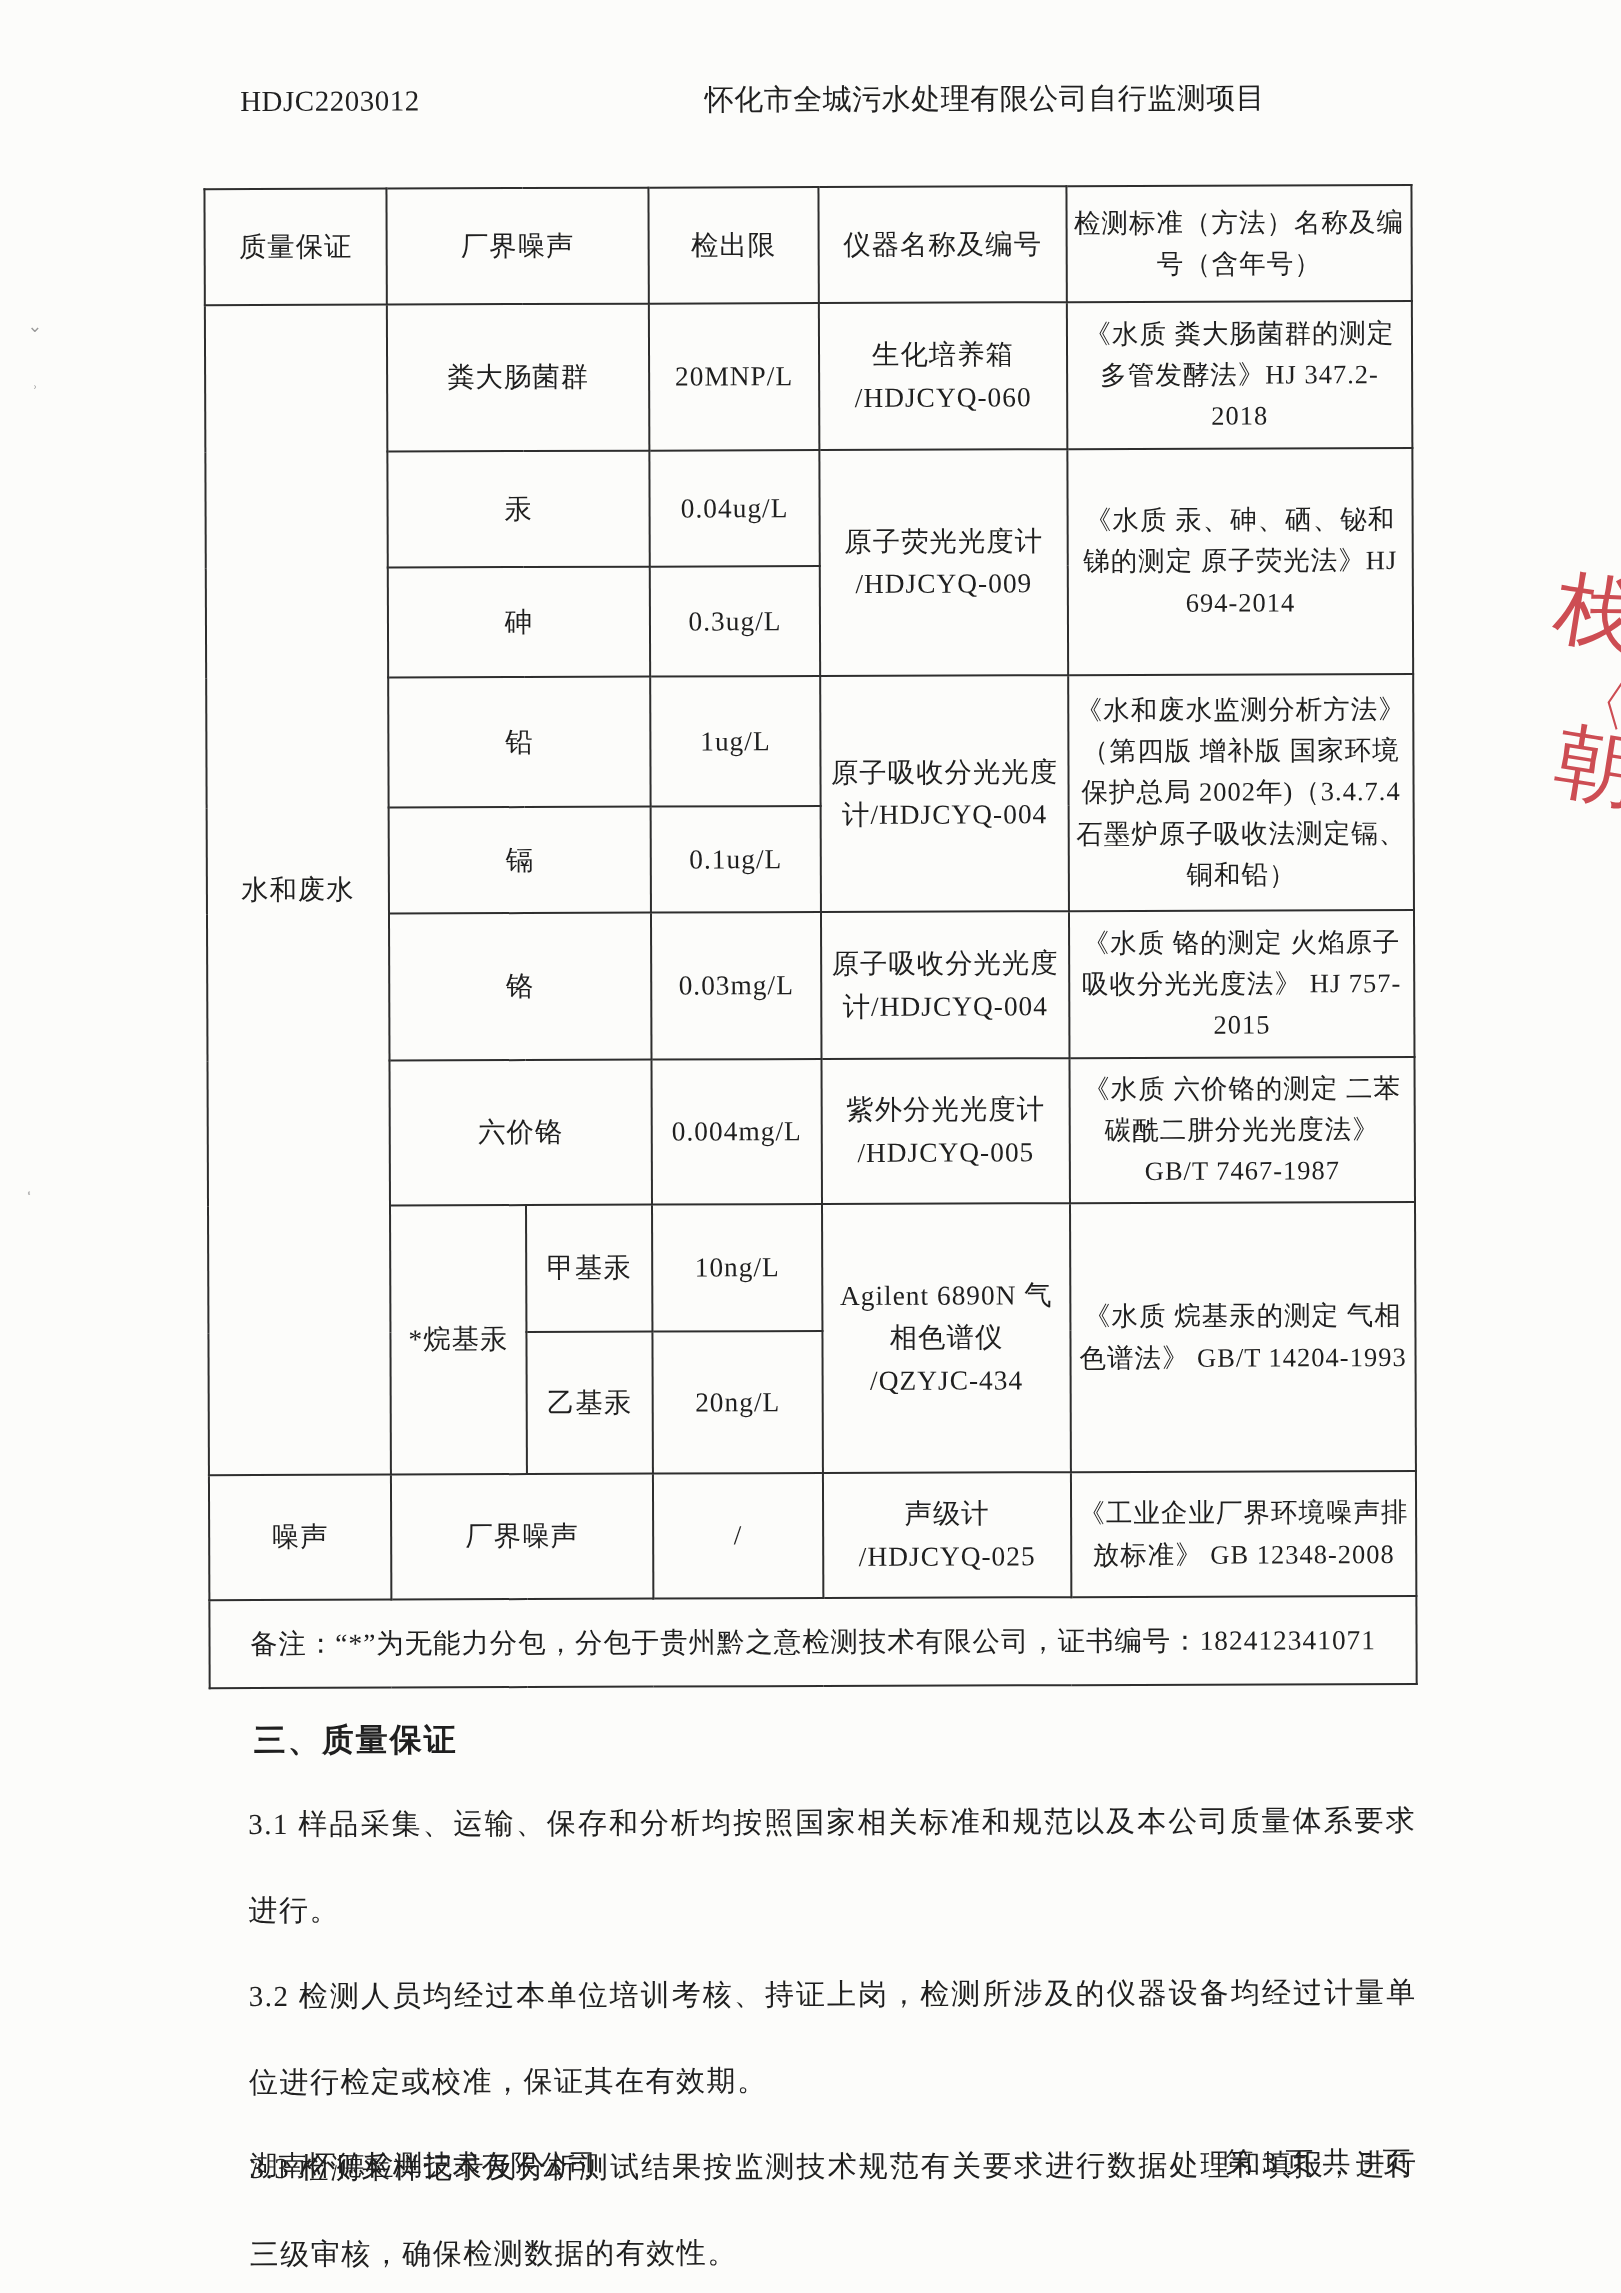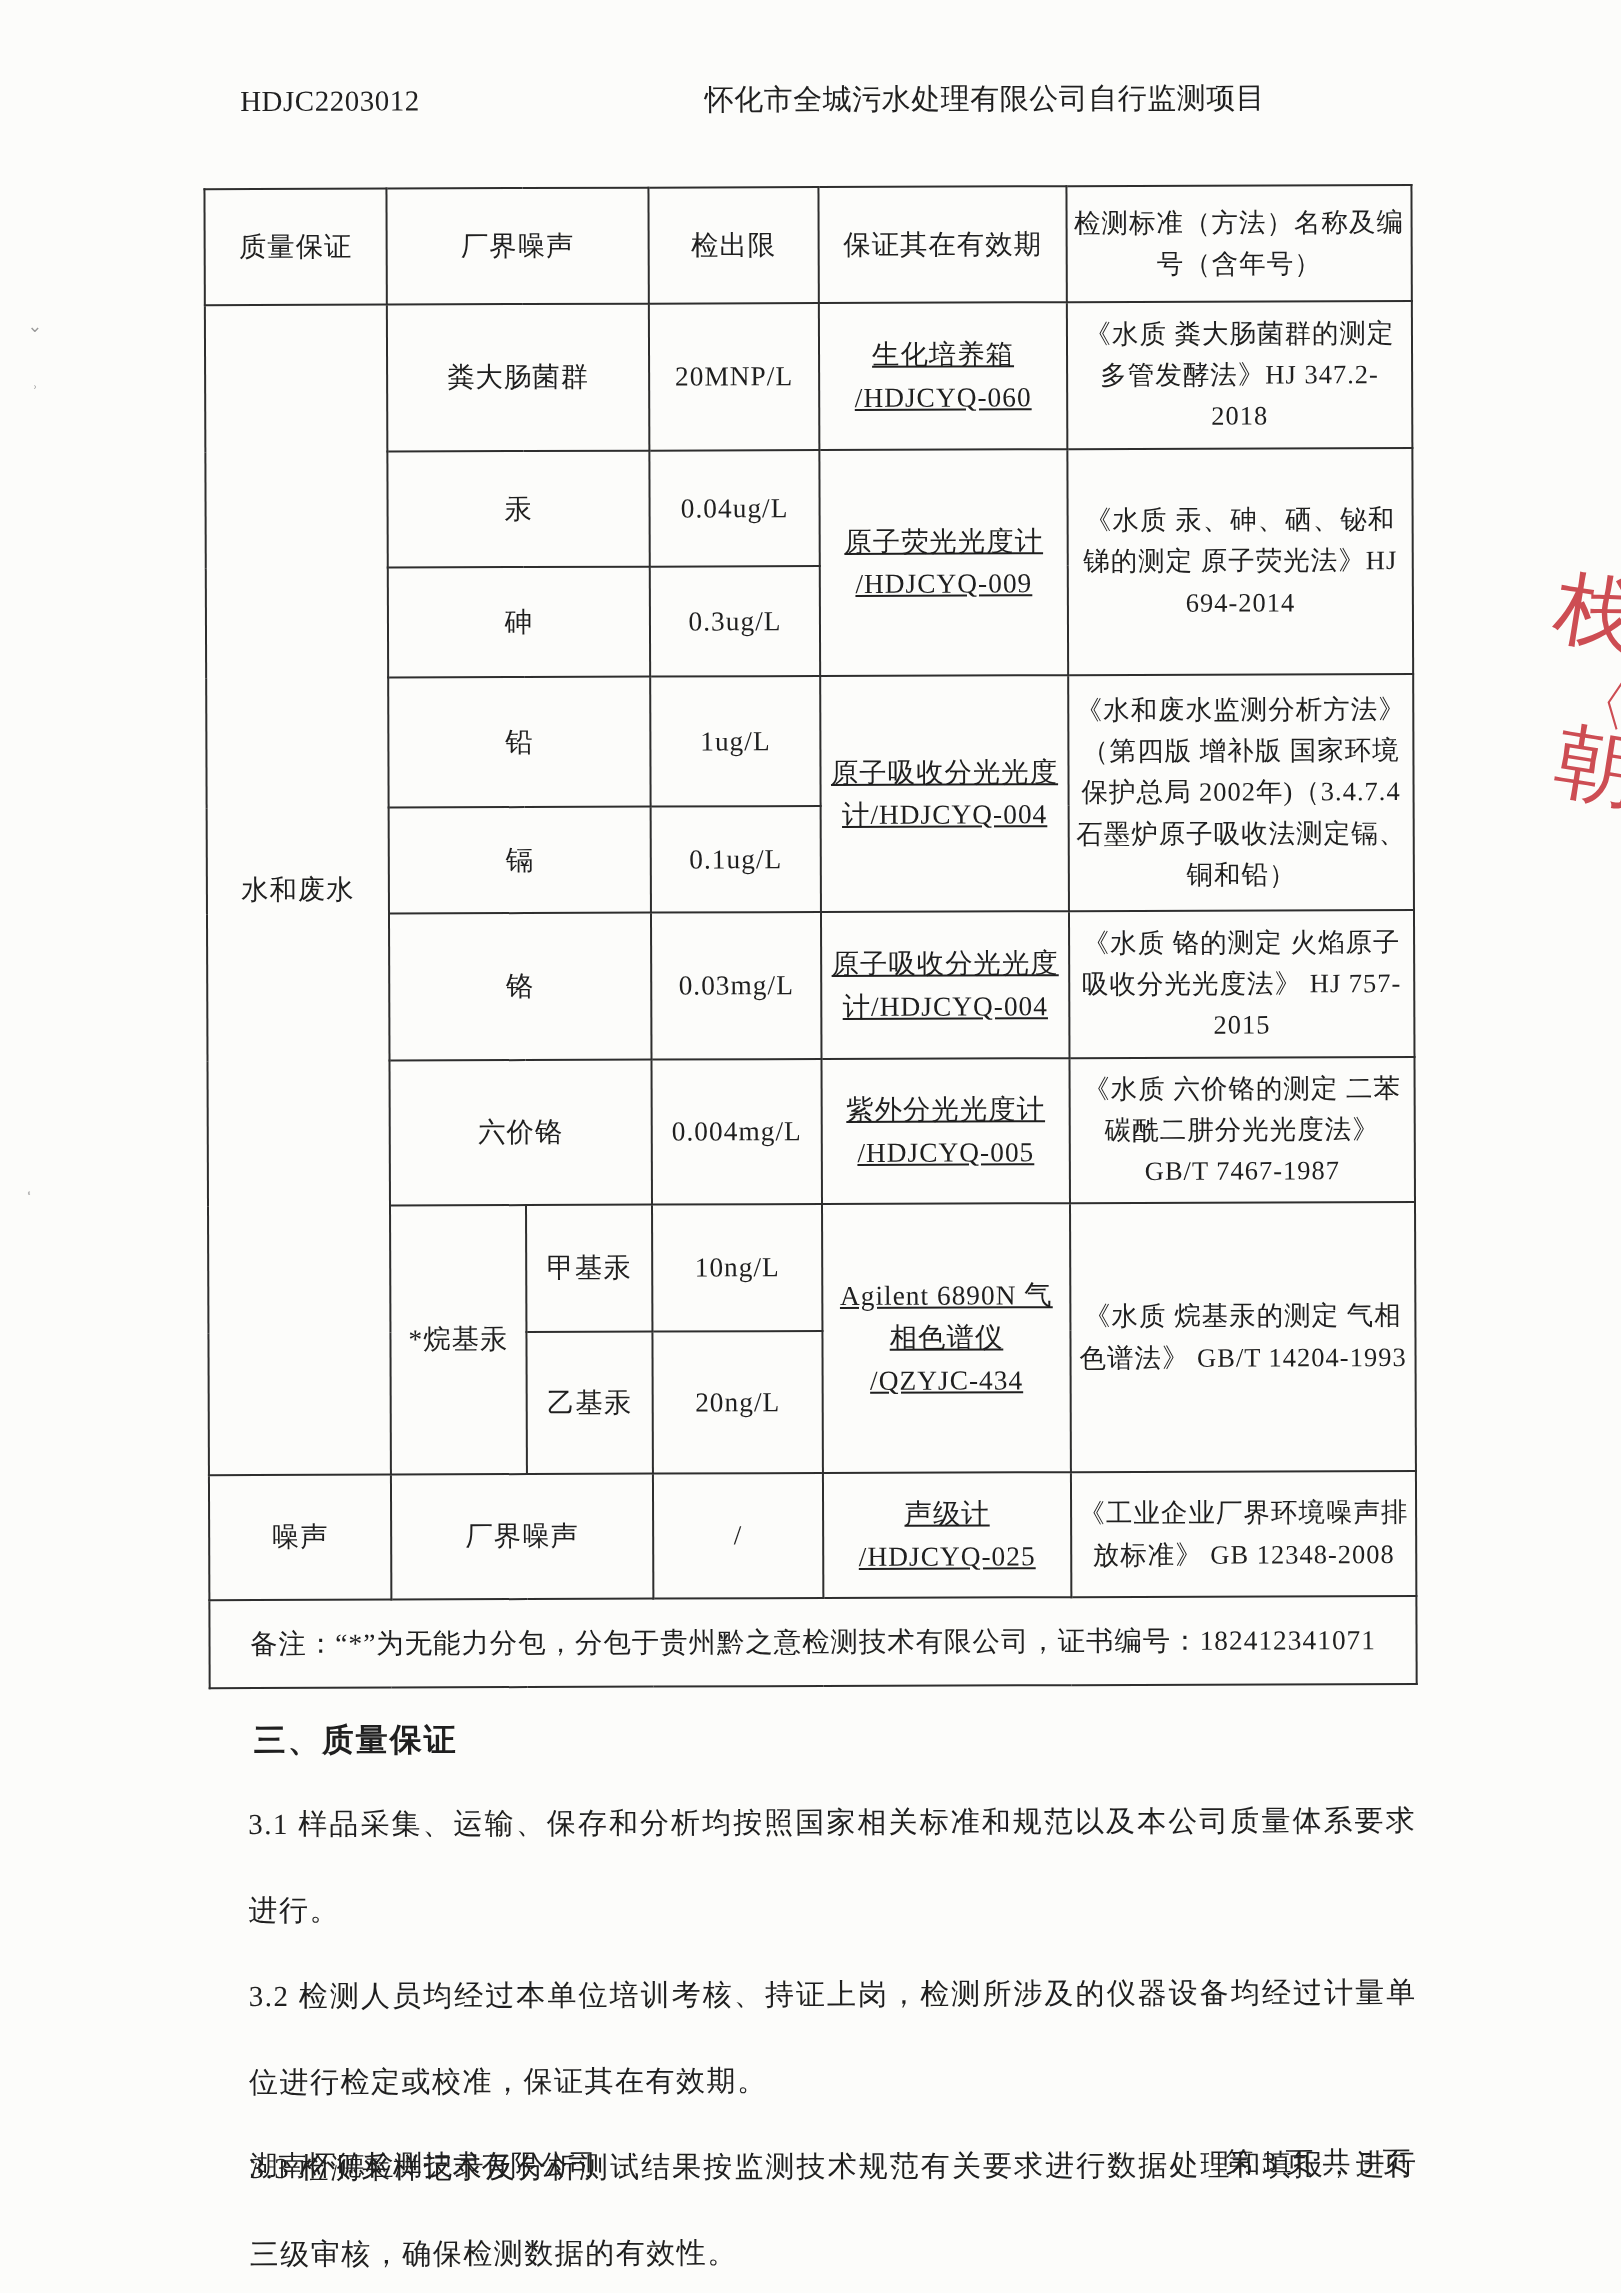--- a/index.html
+++ b/index.html
@@ -28,21 +28,21 @@
     width:1208px; border-collapse:collapse; table-layout:fixed;
     font-size:27.4px;
   }
   table.grid th, table.grid td {
     border:2px solid #2e2e2e;
     text-align:center; vertical-align:middle;
     font-weight:normal; padding:2px 5.9px;
     letter-spacing:1px; line-height:1.55;
   }
   td.std, th.std { font-size:26.5px; line-height:1.5; letter-spacing:0.5px; }
-  td.pre { white-space:pre-line;text-decoration:underline; }
+  td.pre { white-space:pre-line; }
   td.remark { text-align:left; padding-left:21.6px; font-size:27.4px; letter-spacing:1px; }
 
   
   .quality { position:absolute; left:245px; top:1717px; width:1168px; }
   .quality h3 { margin:0 0 17.6px 5.9px; font-size:32px; letter-spacing:2px; font-weight:bold; }
   .quality p { margin:0; font-size:29px; line-height:86px; letter-spacing:1.5px; text-align:justify; }
 
   
   .doc-footer {
     position:absolute; left:245px; top:2145px; width:1162px;
@@ -81,21 +81,21 @@
           <col style="width:126px">
         <col style="width:170px">
           <col style="width:248px">
           <col style="width:345px">
       </colgroup>
       <tbody>
         <tr style="height:116px">
           <th>质量保证</th>
           <th colspan="2">厂界噪声</th>
           <th>检出限</th>
-          <th>保证其在有效期</th>
+          <th>仪器名称及编号</th>
           <th class="std">检测标准（方法）名称及编号（含年号）</th>
         </tr>
 
         <tr style="height:147px">
           <td rowspan="9">水和废水</td>
           <td colspan="2">粪大肠菌群</td>
           <td>20MNP/L</td>
           <td class="pre">生化培养箱
 /HDJCYQ-060</td>
           <td class="std">《水质 粪大肠菌群的测定 多管发酵法》HJ 347.2-2018</td>

